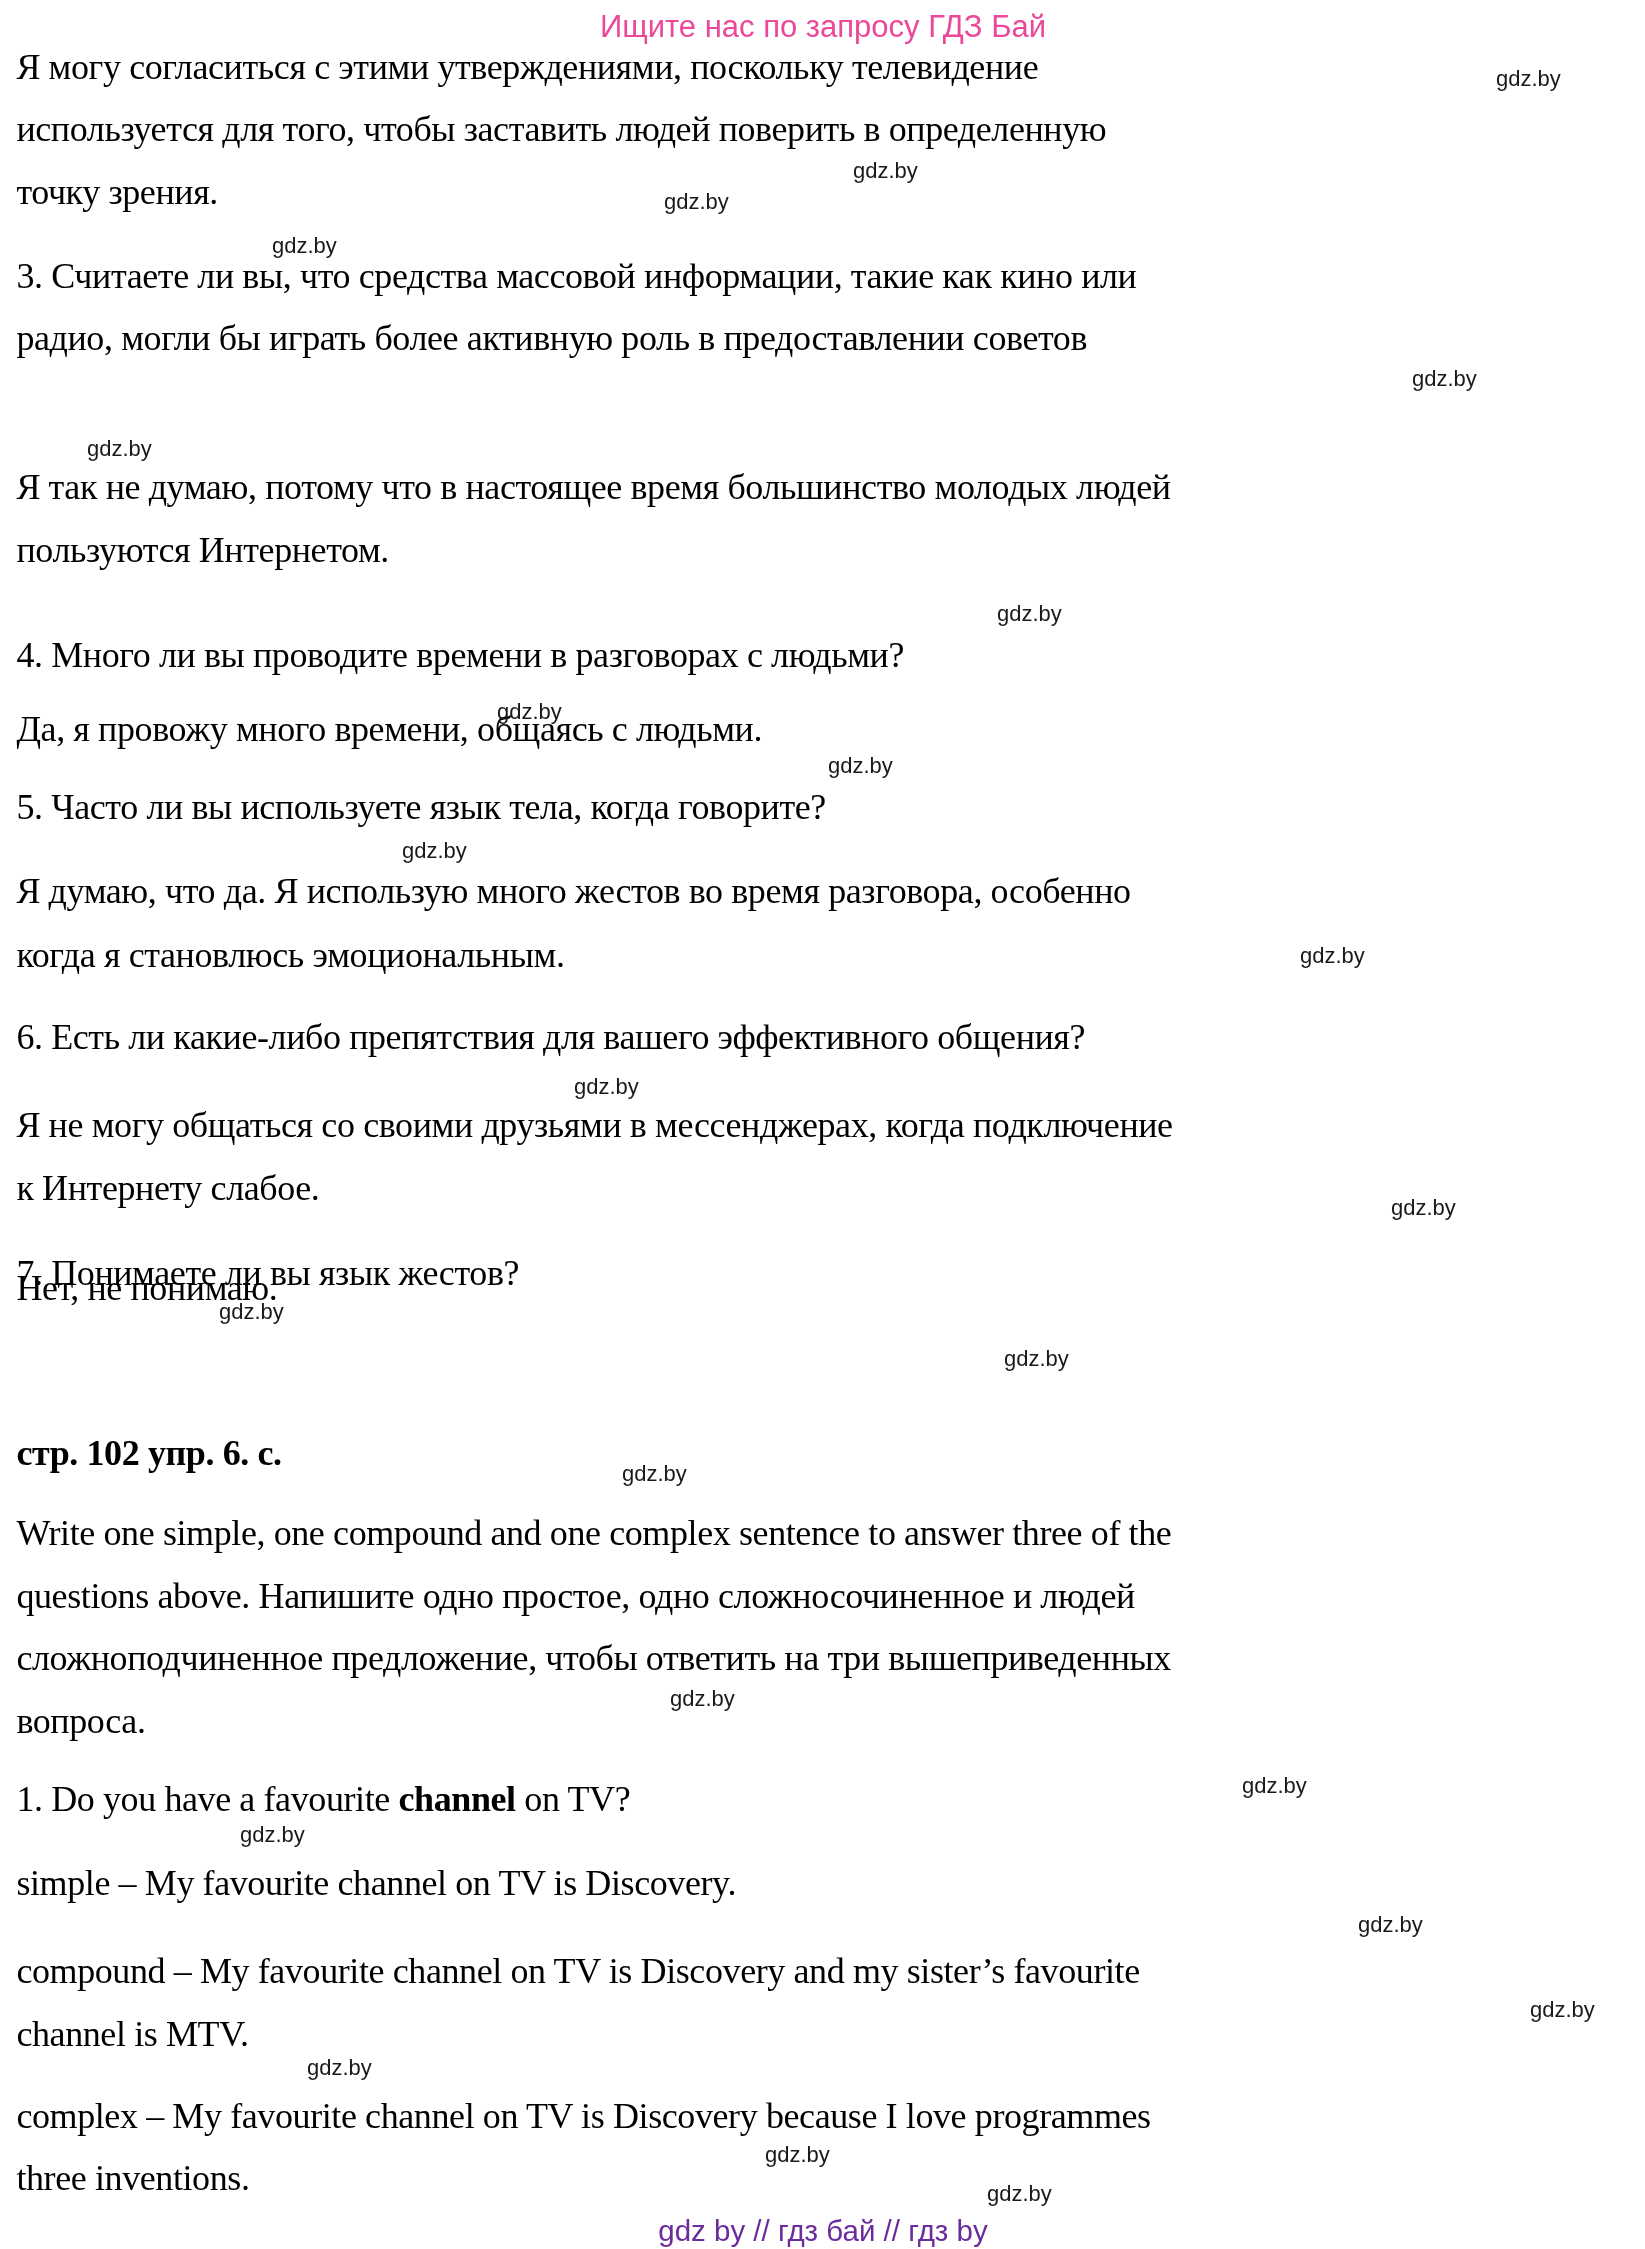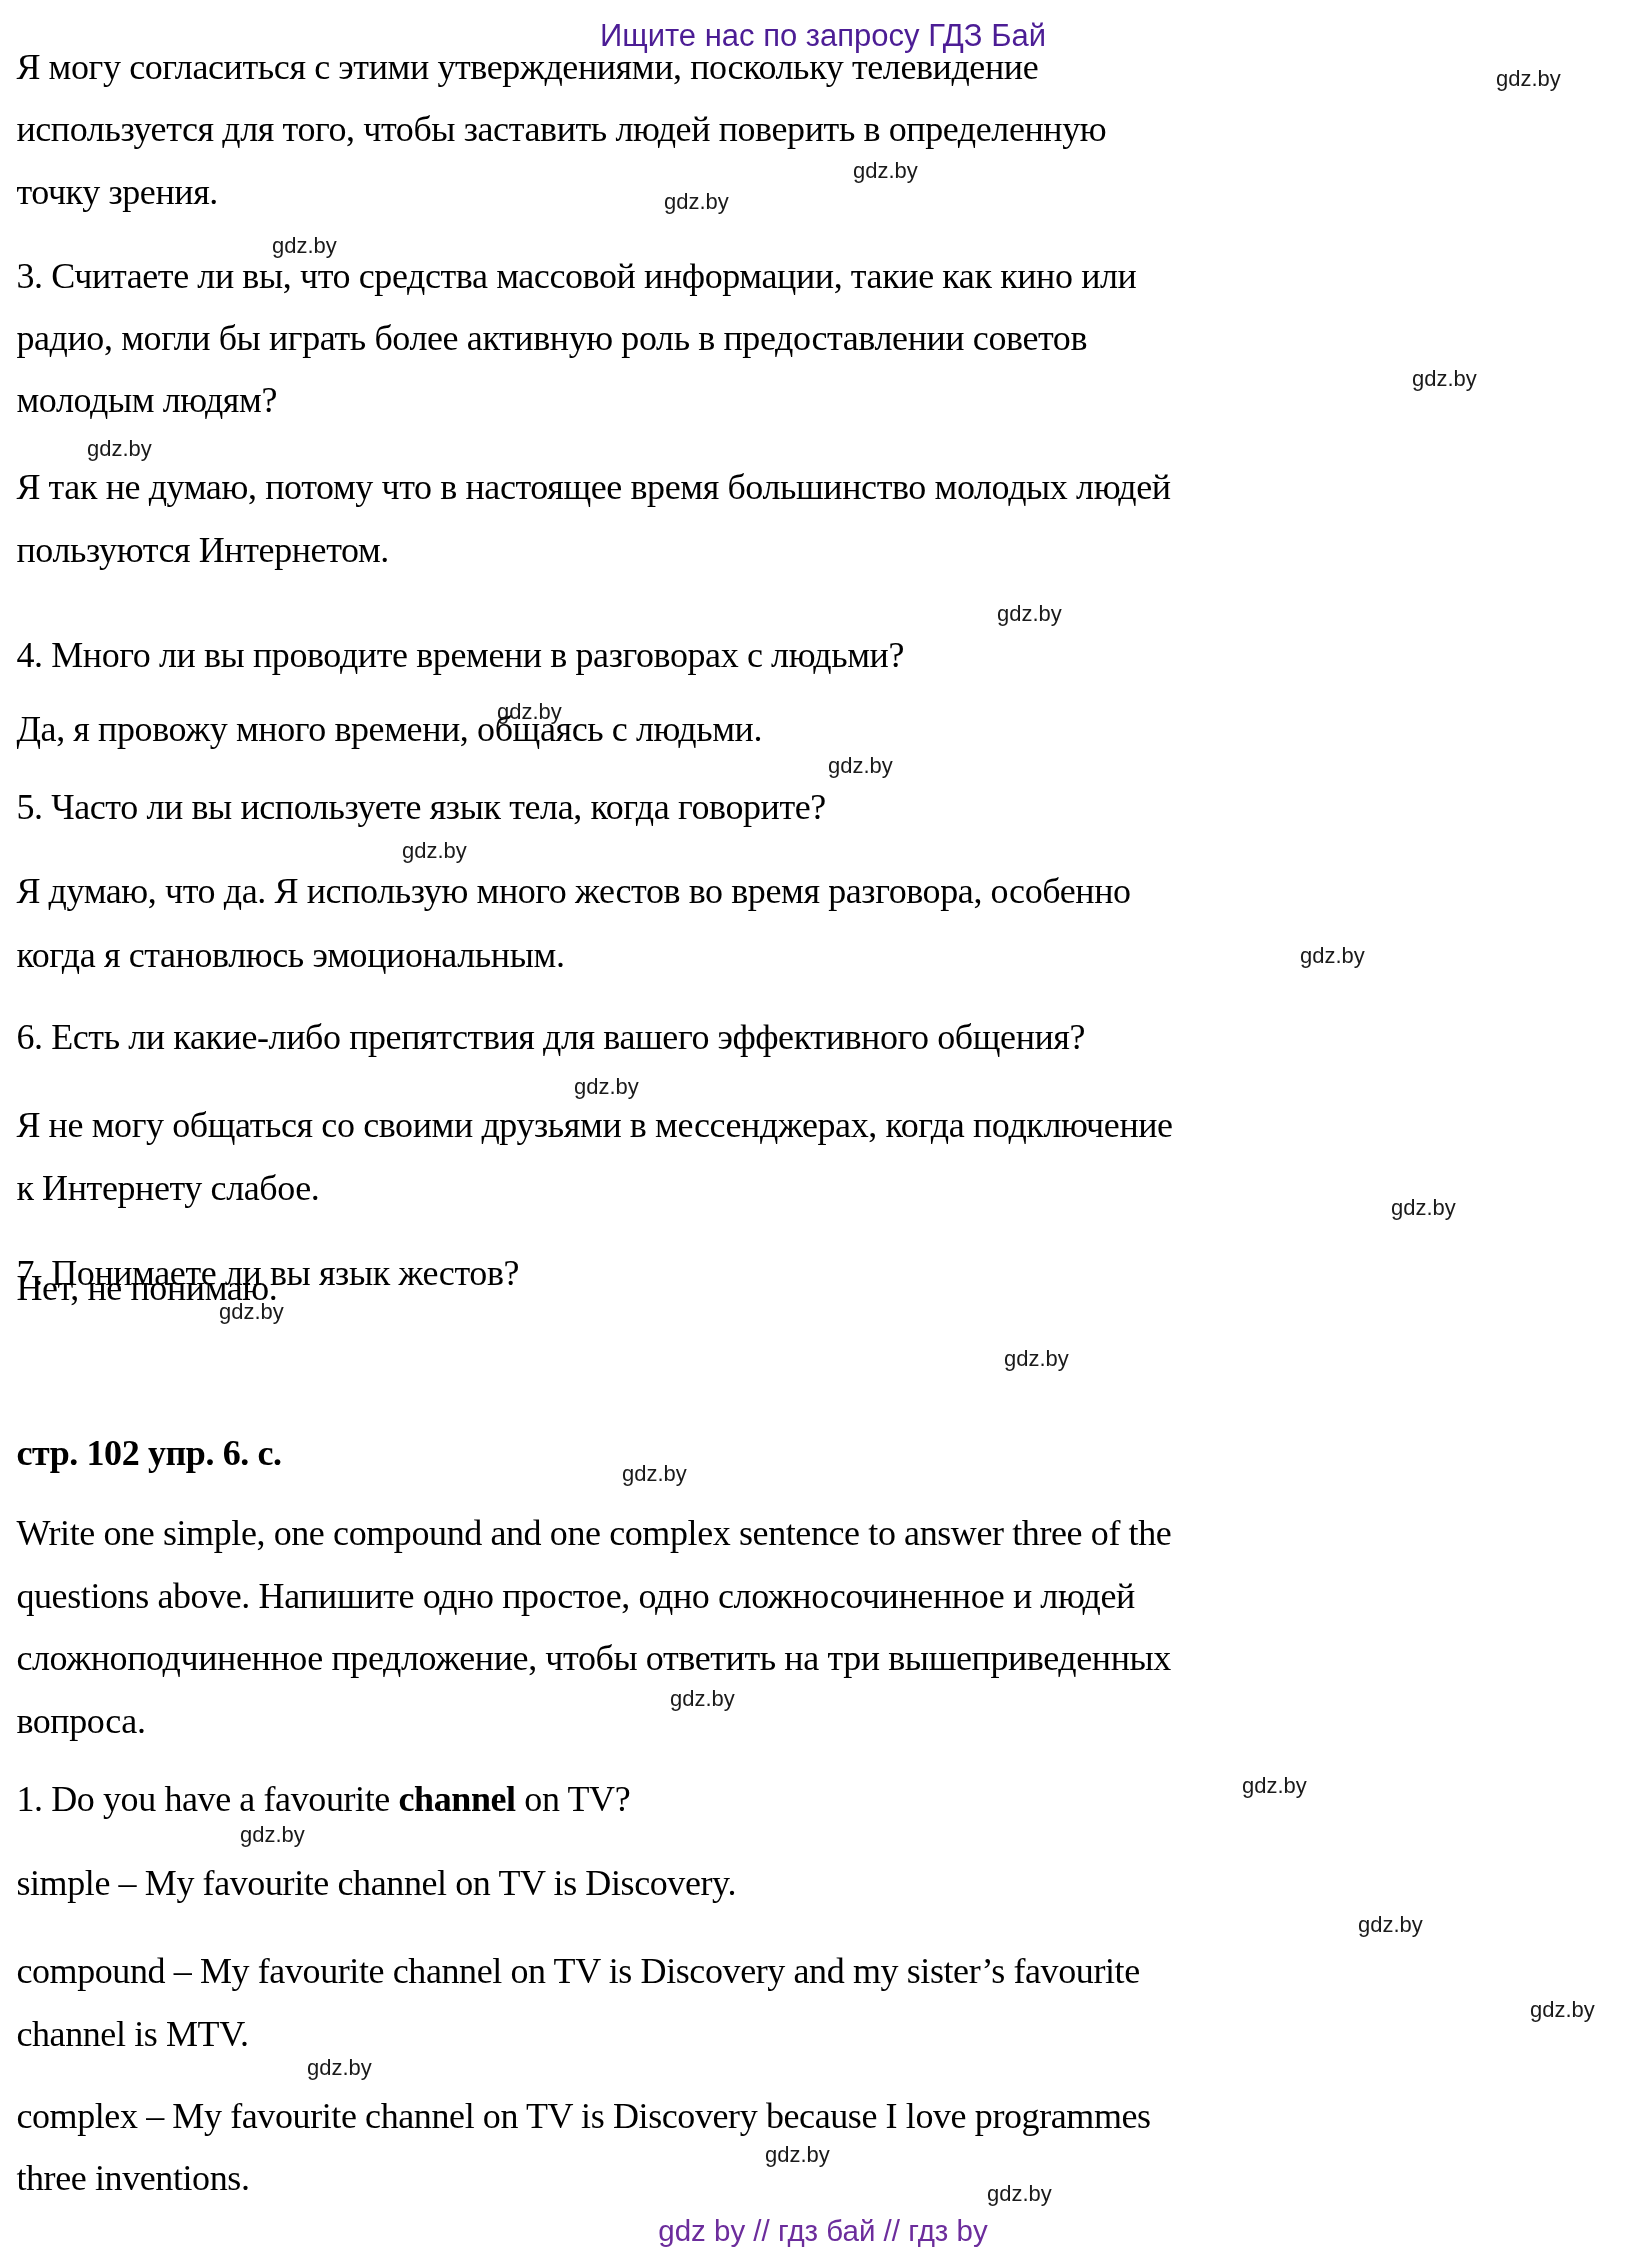--- a/index.html
+++ b/index.html
@@ -11,27 +11,27 @@
     overflow: hidden;
   }
   .page {
     position: absolute;
     inset: 0;
     font-family: "Liberation Serif", "DejaVu Serif", serif;
     color: #000;
   }
   .header {
     position: absolute;
-    top: 18px;
+    top: 9px;
     left: 0;
     width: 100%;
     text-align: center;
     font-family: "Liberation Sans", "DejaVu Sans", sans-serif;
     font-size: 31px;
-    color: #4c1d95;
+    color: #ec4899;
   }
   .tl {
     position: absolute;
     left: 16.4px;
     font-size: 36px;
     letter-spacing: -0.4px;
     white-space: nowrap;
     line-height: 1.15;
   }
   .tl b { font-weight: bold; }
@@ -60,21 +60,20 @@
 <div class="page">
 
   <div class="header">Ищите нас по запросу ГДЗ Бай</div>
 
   <div class="tl" style="top:47px">Я могу согласиться с этими утверждениями, поскольку телевидение</div>
   <div class="tl" style="top:109px">используется для того, чтобы заставить людей поверить в определенную</div>
   <div class="tl" style="top:172px">точку зрения.</div>
 
   <div class="tl" style="top:256px">3. Считаете ли вы, что средства массовой информации, такие как кино или</div>
   <div class="tl" style="top:318px">радио, могли бы играть более активную роль в предоставлении советов</div>
-  <div class="tl" style="top:380px">молодым людям?</div>
 
   <div class="tl" style="top:467px">Я так не думаю, потому что в настоящее время большинство молодых людей</div>
   <div class="tl" style="top:530px">пользуются Интернетом.</div>
 
   <div class="tl" style="top:635px">4. Много ли вы проводите времени в разговорах с людьми?</div>
   <div class="tl" style="top:709px">Да, я провожу много времени, общаясь с людьми.</div>
 
   <div class="tl" style="top:787px">5. Часто ли вы используете язык тела, когда говорите?</div>
   <div class="tl" style="top:871px">Я думаю, что да. Я использую много жестов во время разговора, особенно</div>
   <div class="tl" style="top:935px">когда я становлюсь эмоциональным.</div>

